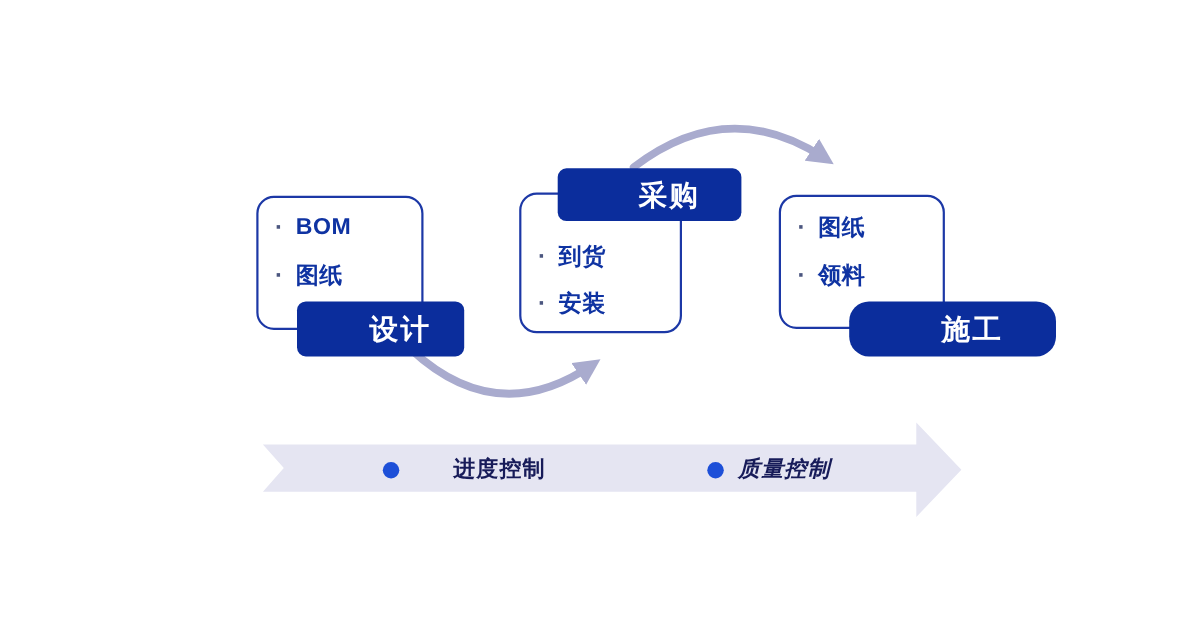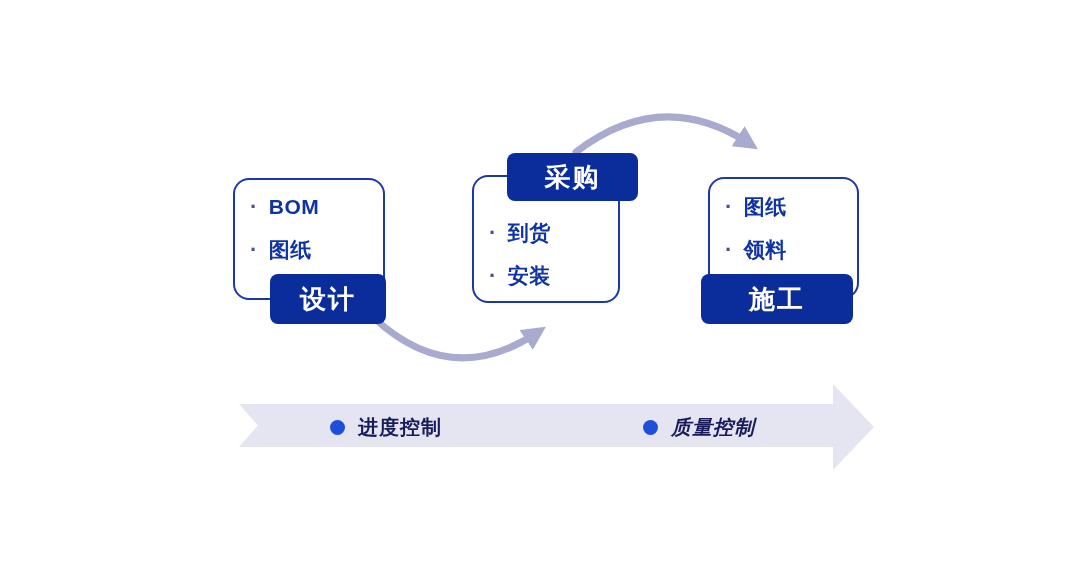--- a/index.html
+++ b/index.html
@@ -52,31 +52,31 @@
     color:var(--bullet-gray,#4b567f);
     font-weight:700;font-size:22px;
     margin-right:11px;line-height:1;
   }
   .stage-label{
     position:absolute;
     background:var(--deep-blue,#0b2d9c);
     color:var(--label-text,#ffffff);
     border-radius:8px;
     display:flex;align-items:center;justify-content:center;
-    font-size:26px;font-weight:700;letter-spacing:2px;
+    font-size:26px;font-weight:700;letter-spacing:2px;padding-left:36px;
   }
   .label-1{left:270px;top:274px;width:116px;height:50px;}
   .label-2{left:507px;top:153px;width:131px;height:48px;}
-  .label-3{left:701px;top:274px;width:152px;height:50px;}
+  .label-3{left:772px;top:274px;width:152px;height:50px;border-radius:18px;}
 
   .control-item{
     position:absolute;top:414px;height:26px;
     display:flex;align-items:center;
   }
-  .control-1{left:330px;}
+  .control-1{left:348px;gap:36px;}
   .control-2{left:481px;}
   .control-3{left:643px;font-style:italic;}
   .control-dot{
     width:15px;height:15px;border-radius:50%;
     background:var(--dot-blue,#1d4fd8);
     margin-right:13px;flex:0 0 auto;
   }
   .control-text{
     font-size:20px;font-weight:600;
     color:var(--band-text,#171b59);

